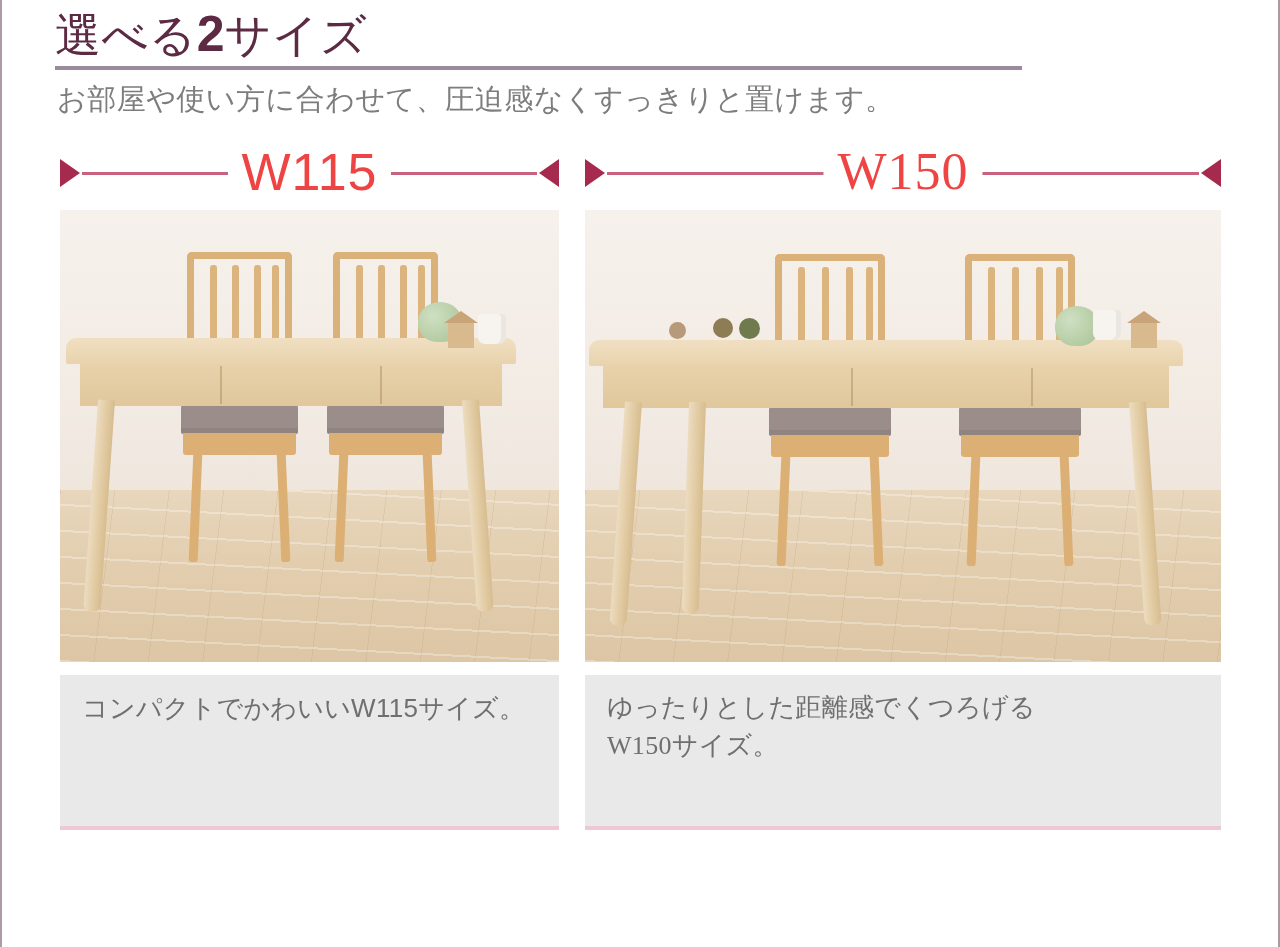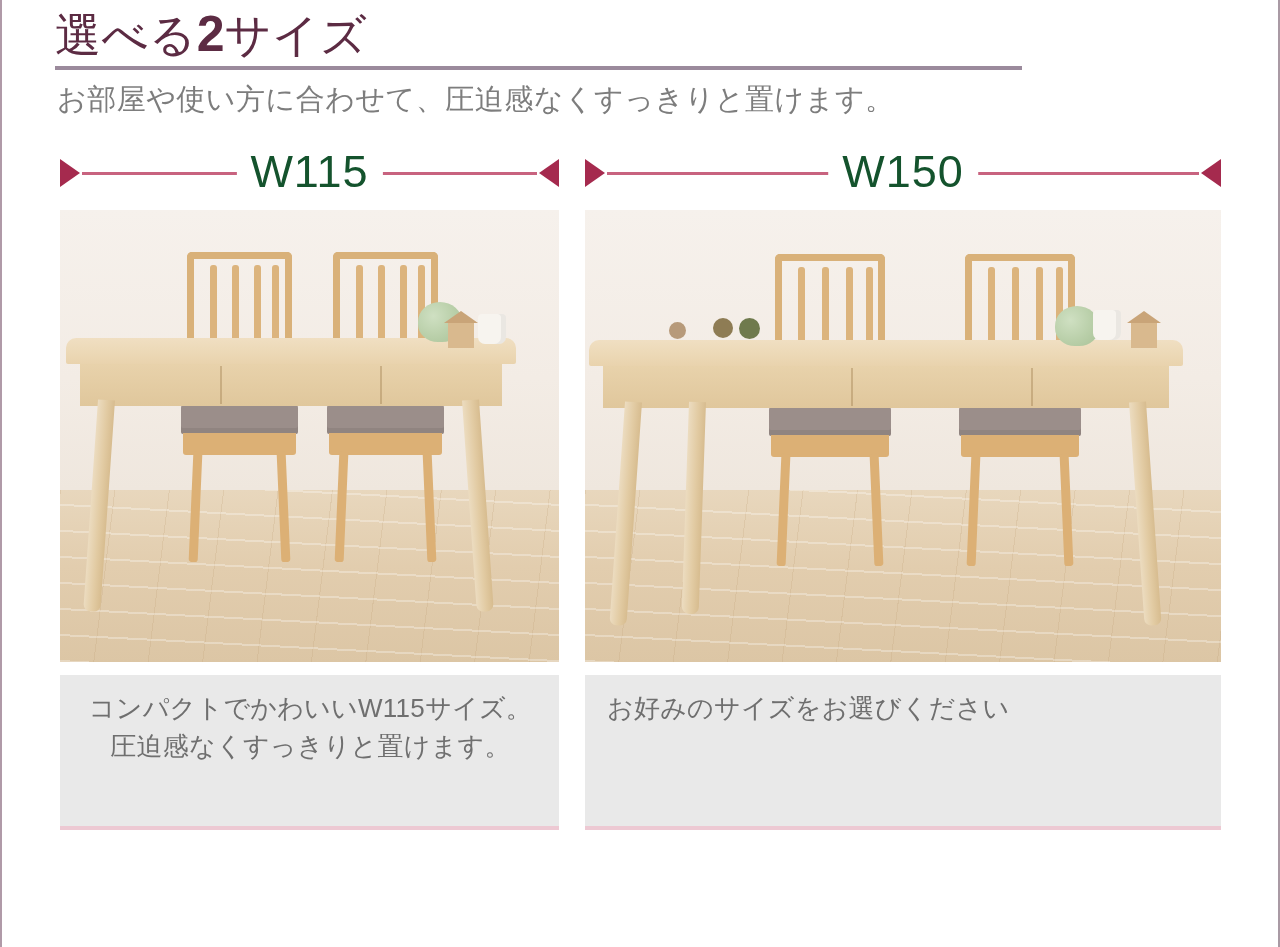--- a/index.html
+++ b/index.html
@@ -73,21 +73,21 @@
     letter-spacing: 0.5px;
     white-space: nowrap;
   }
 
   
   .col {
     position: absolute;
     top: 150px;
   }
   .col-left  { left: 60px;  width: 499px; }
-  .col-right { left: 585px; width: 636px; }
+  .col-right { left: 585px; width: 636px; font-family: Liberation Serif, serif; }
 
   
   .size-banner {
     position: relative;
     height: 46px;
   }
   .banner-line {
     position: absolute;
     top: 22px;
     left: 22px;
@@ -111,23 +111,23 @@
     right: 0;
     border-right: 20px solid #a52a4e;
   }
   .size-label {
     position: absolute;
     top: -4px;
     left: 50%;
     transform: translateX(-50%);
     background: #ffffff;
     padding: 0 14px;
-    font-size: 45px;
+    font-size: 52px;
     font-weight: 400;
-    color: #14532d;
+    color: #ef4444;
     letter-spacing: 1px;
     line-height: 52px;
     white-space: nowrap;
   }
 
   
   .photo {
     position: relative;
     margin-top: 14px;
     height: 452px;
@@ -298,21 +298,21 @@
   
   .caption {
     position: relative;
     margin-top: 13px;
     background: #e9e9e9;
     border-bottom: 4px solid #edc9d3;
     box-sizing: border-box;
     padding: 14px 20px 16px 22px;
     min-height: 155px;
   }
-  .caption-left  { width: 499px; text-align: center; }
+  .caption-left  { width: 499px; }
   .caption-right { width: 636px; }
   .caption p {
     margin: 0;
     font-size: 26px;
     line-height: 38px;
     color: #6f6f6f;
     letter-spacing: 0.3px;
     white-space: nowrap;
   }
 </style>
@@ -378,21 +378,20 @@
           <b style="left:140px"></b>
             <b style="left:300px"></b>
         </div>
         <div class="table-leg" style="left:32px;  height:212px; transform:rotate(4deg);  transform-origin:top center;"></div>
         <div class="table-leg" style="left:396px; height:212px; transform:rotate(-4deg); transform-origin:top center;"></div>
       </div>
     </div>
 
     <div class="caption caption-left">
       <p>コンパクトでかわいいW115サイズ。</p>
-      <p>圧迫感なくすっきりと置けます。</p>
     </div>
   </div>
 
   <div class="col col-right">
 
     <div class="size-banner">
       <div class="banner-line"></div>
       <div class="arrow arrow-left"></div>
       <div class="arrow arrow-right"></div>
       <div class="size-label">W150</div>
@@ -441,17 +440,18 @@
           <b style="left:248px"></b>
             <b style="left:428px"></b>
         </div>
         <div class="table-leg" style="left:36px;  height:224px; transform:rotate(4deg);  transform-origin:top center;"></div>
         <div class="table-leg" style="left:100px; height:212px; transform:rotate(2deg); transform-origin:top center;"></div>
         <div class="table-leg" style="left:540px; height:224px; transform:rotate(-4deg); transform-origin:top center;"></div>
       </div>
     </div>
 
     <div class="caption caption-right">
-      <p>お好みのサイズをお選びください</p>
+      <p>ゆったりとした距離感でくつろげる</p>
+      <p>W150サイズ。</p>
     </div>
   </div>
 
 </div>
 
 </body></html>

